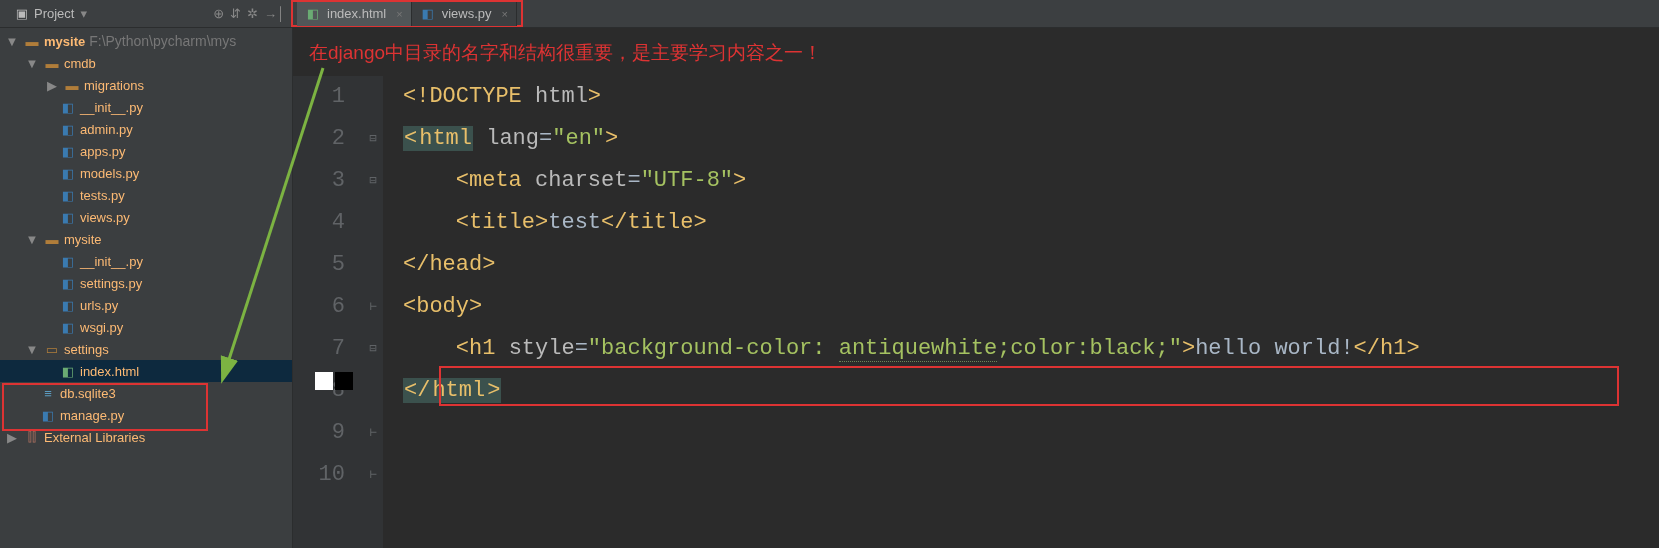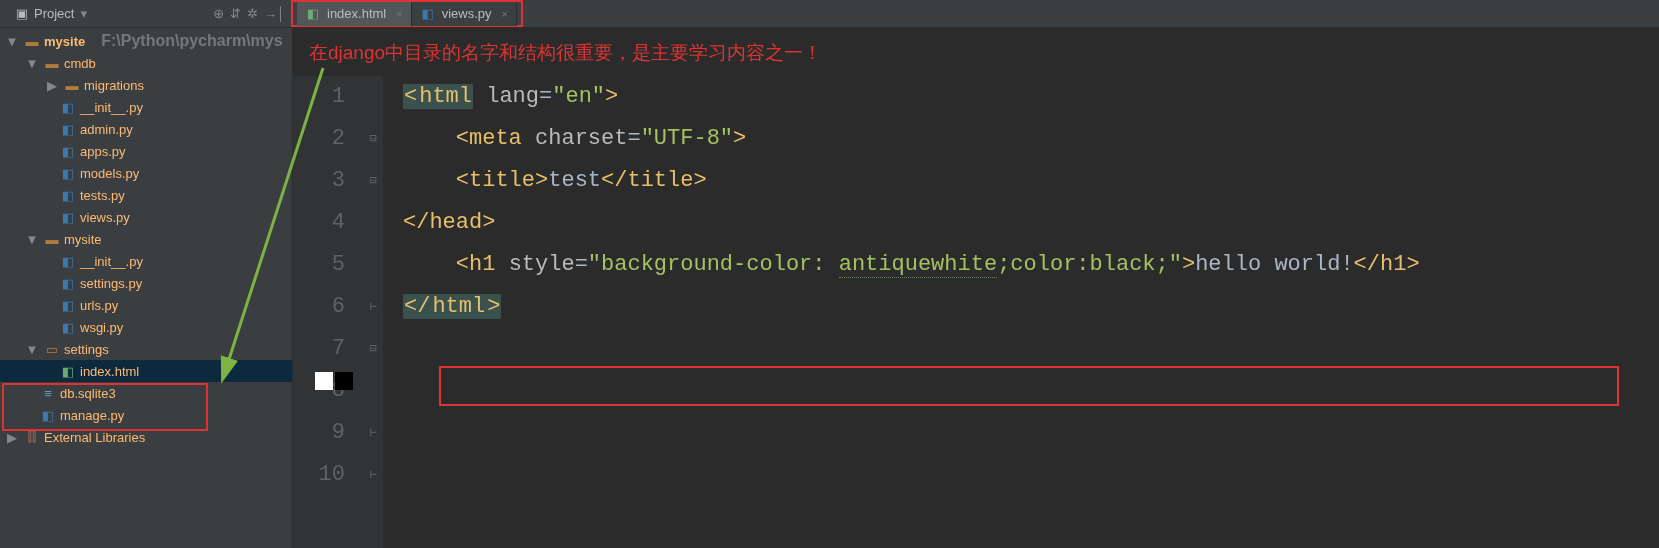--- a/index.html
+++ b/index.html
@@ -86,21 +86,21 @@
   height: 22px;
   padding-right: 6px;
   gap: 4px;
   cursor: pointer;
   white-space: nowrap;
   overflow: hidden;
 }
 .tree-row.selected { background: #0d293e; }
 .tw { display:inline-block; width:16px; text-align:center; color:#888; }
 .row-text { color:#fdba74; }
-.row-path { color:#777; margin-left:12px; font-size:16px;font-weight:bold; }
+.row-path { color:#777; margin-left:0; font-size:14px; }
 .folder-icon { color:#b07d3a; }
 .py-icon { color:#3a7ab0; }
 .html-icon { color:#6aab73; }
 .db-icon { color:#5b9abf; }
 .lib-icon { color:#aa6f5f; }
 .box-tmpl {
   position: absolute;
   border: 2px solid #dd3333;
   pointer-events: none;
 }
@@ -312,24 +312,26 @@
           <div>⊟</div>
           <div></div>
           <div>⊢</div>
           <div>⊢</div>
       </div>
       <div class="code-lines">
         <div class="caret-marks">
             <div class="cm1"></div>
             <div class="cm2"></div>
           </div>
+<div class="line"><span class="brkt">&lt;!</span><span class="tag">DOCTYPE</span><span class="txt"> </span><span class="attr">html</span><span class="brkt">&gt;</span></div>
 <div class="line"><span class="brkt hl-tag">&lt;</span><span class="tag hl-tag">html</span><span class="txt"> </span><span class="attr">lang</span><span class="txt">=</span><span class="val">"en"</span><span class="brkt">&gt;</span></div>
 <div class="line"><span class="txt">    </span><span class="brkt">&lt;</span><span class="tag">meta</span><span class="txt"> </span><span class="attr">charset</span><span class="txt">=</span><span class="val">"UTF-8"</span><span class="brkt">&gt;</span></div>
 <div class="line"><span class="txt">    </span><span class="brkt">&lt;</span><span class="tag">title</span><span class="brkt">&gt;</span><span class="txt">test</span><span class="brkt">&lt;/</span><span class="tag">title</span><span class="brkt">&gt;</span></div>
 <div class="line"><span class="brkt">&lt;/</span><span class="tag">head</span><span class="brkt">&gt;</span></div>
+<div class="line"><span class="brkt">&lt;</span><span class="tag">body</span><span class="brkt">&gt;</span></div>
 <div class="line"><span class="txt">    </span><span class="brkt">&lt;</span><span class="tag">h1</span><span class="txt"> </span><span class="attr">style</span><span class="txt">=</span><span class="val">"background-color: </span><span class="val" style="border-bottom:1px dotted #6a8759">antiquewhite</span><span class="val">;color:black;"</span><span class="brkt">&gt;</span><span class="txt">hello world!</span><span class="brkt">&lt;/</span><span class="tag">h1</span><span class="brkt">&gt;</span></div>
 <div class="line"><span class="brkt hl-tag">&lt;/</span><span class="tag hl-tag">html</span><span class="brkt hl-tag">&gt;</span></div>
         <div class="code-box" style="left:56px;top:290px;width:1180px;height:40px"></div>
       </div>
     </div>
 
     <svg class="arrow" style="left:-80px;top:30px" width="130" height="340">
       <defs>
           <marker id="ah" markerWidth="10" markerHeight="10" refX="7" refY="3" orient="auto">
             <path d="M0,0 L0,6 L9,3 z" fill="#7cb342"></path>

